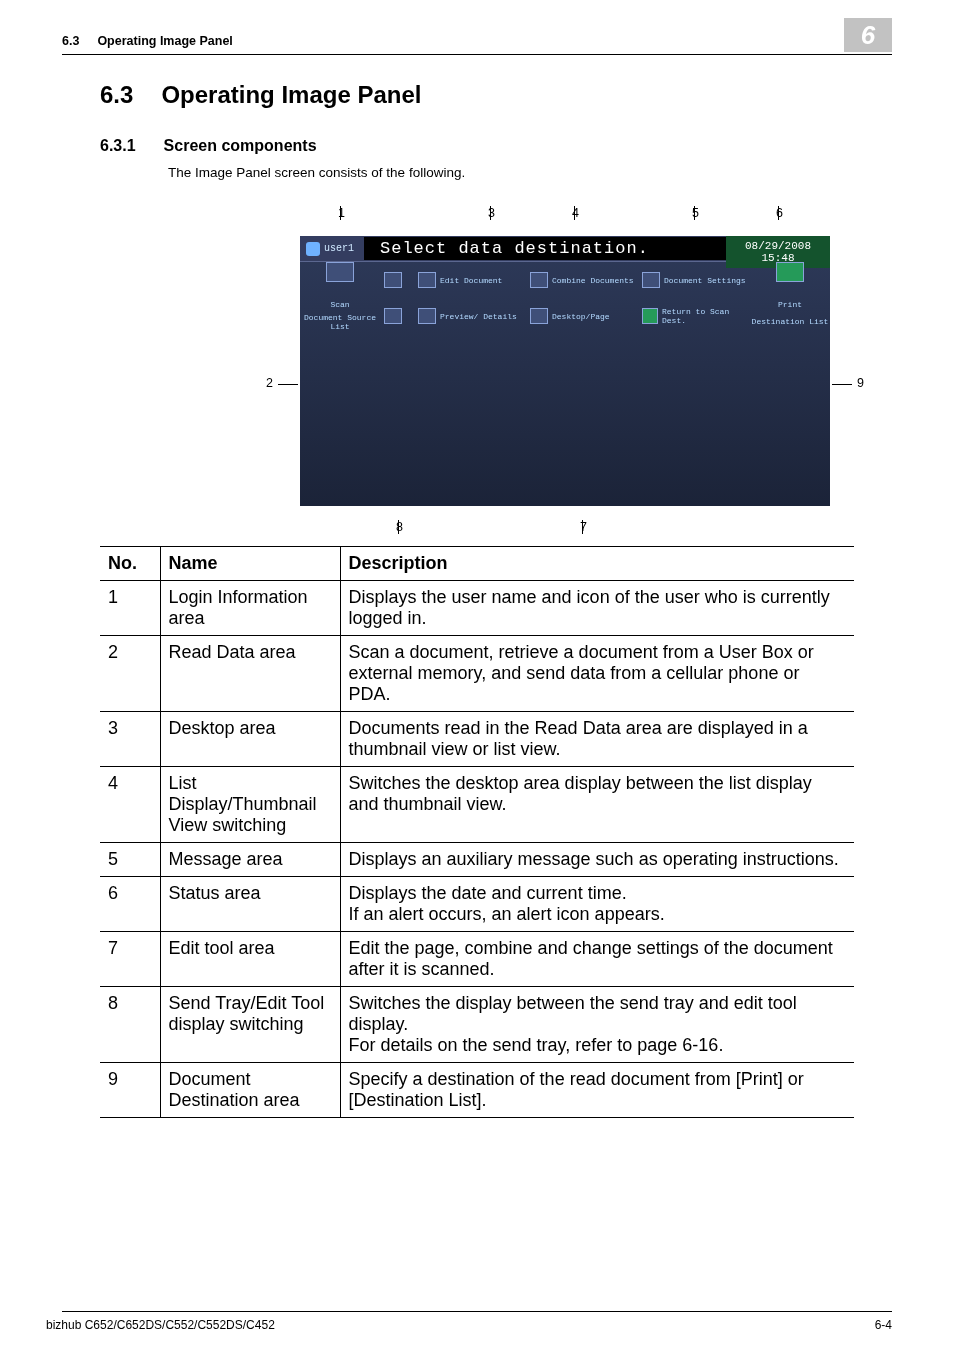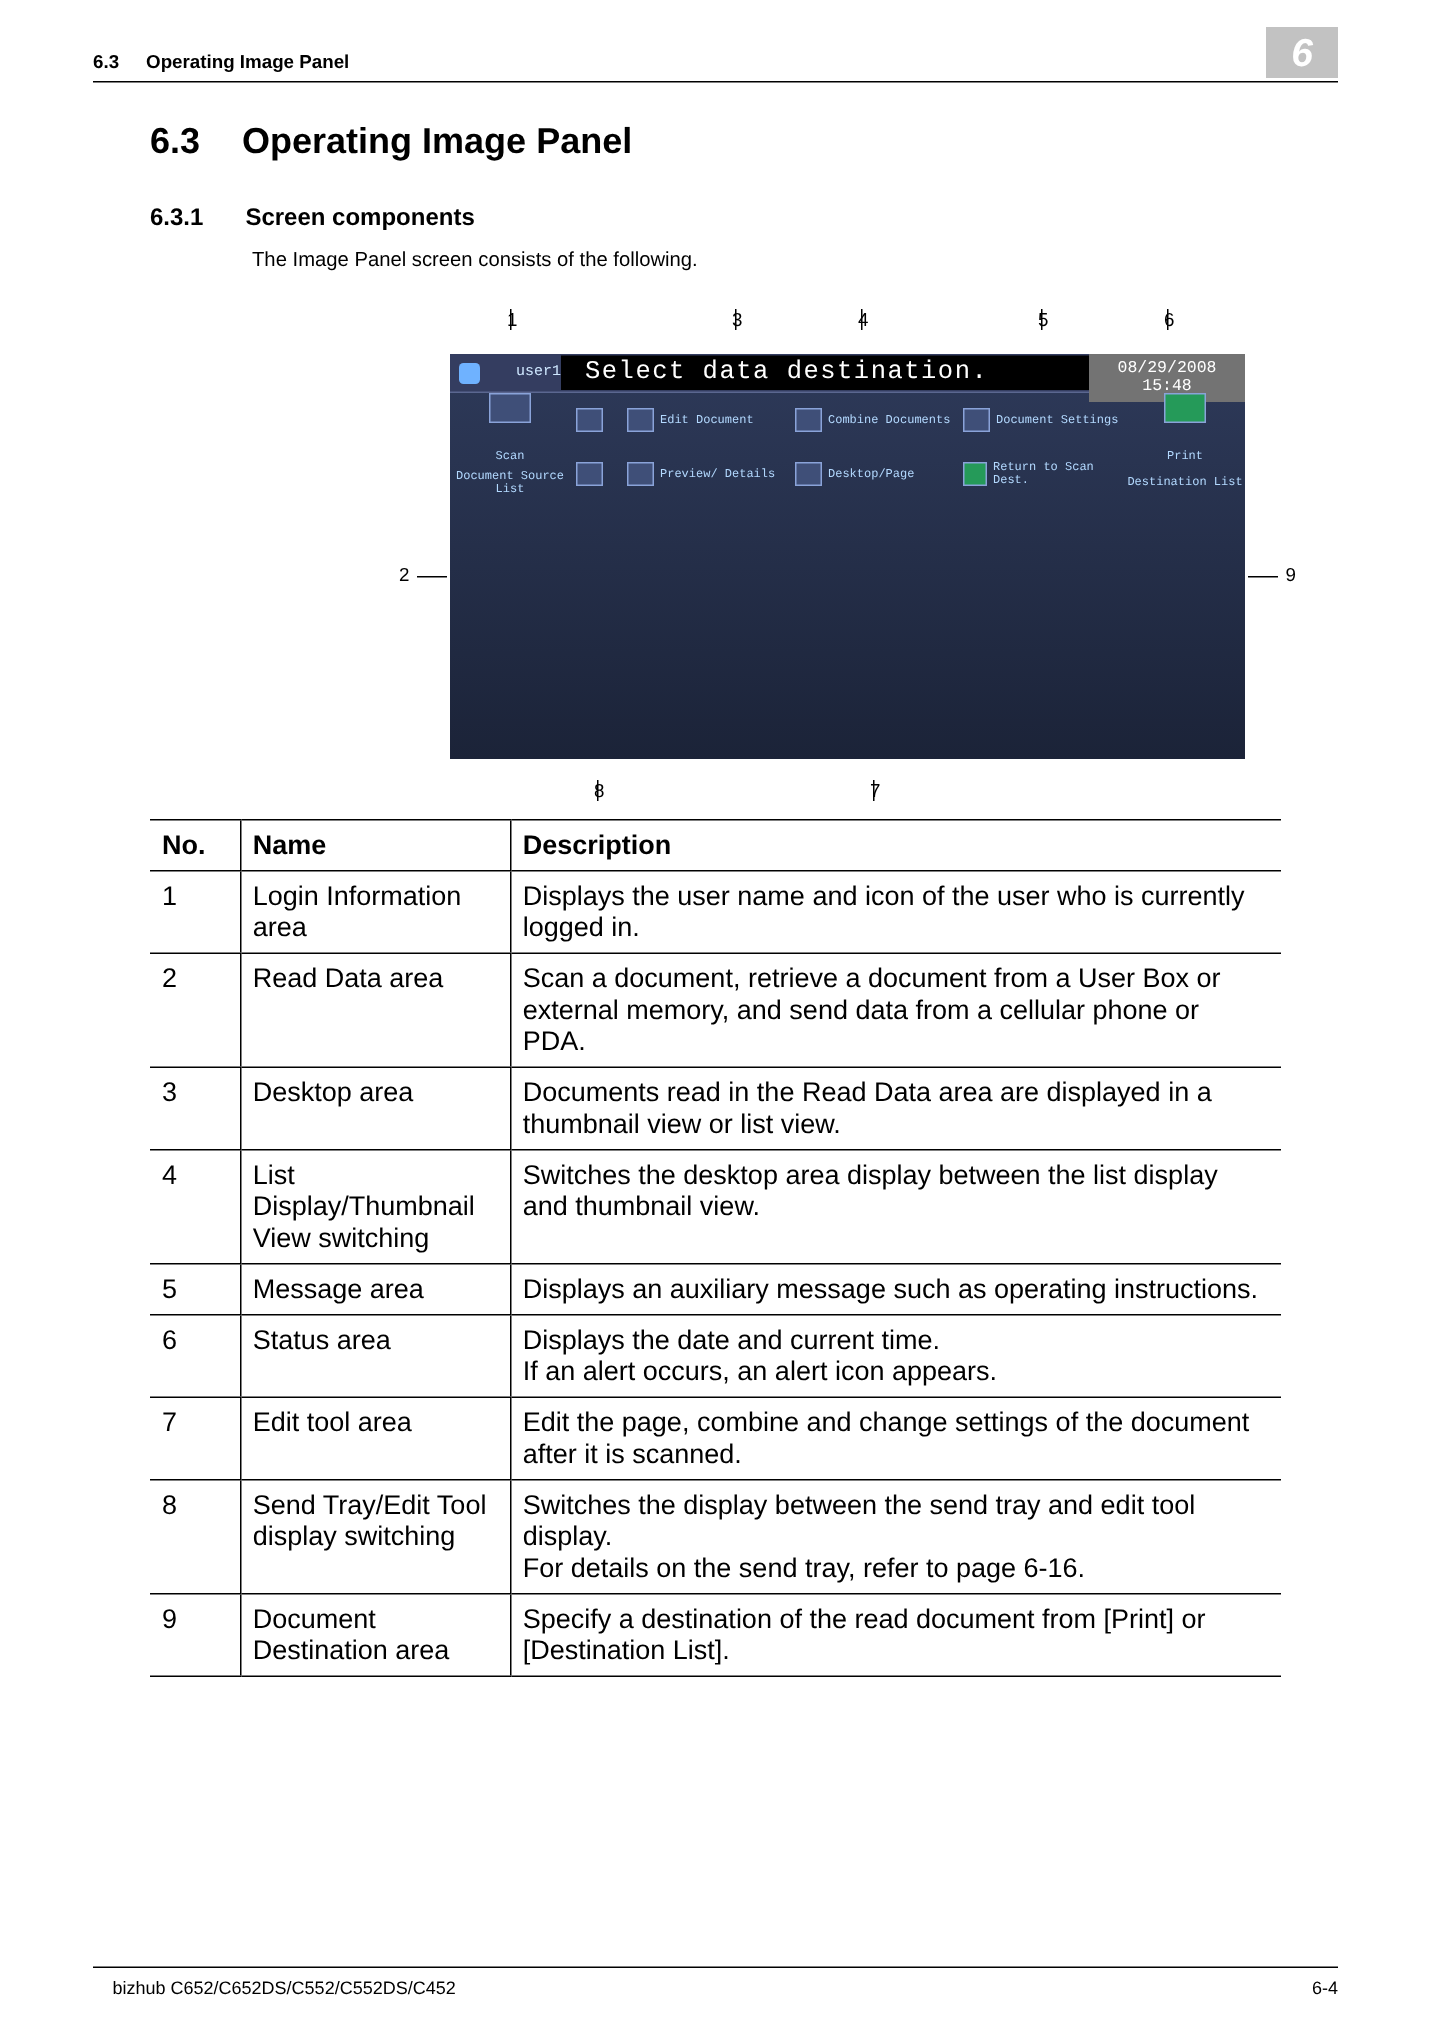--- a/index.html
+++ b/index.html
@@ -108,37 +108,36 @@
     overflow: hidden;
   }
   .ds-titlebar {
     height: 26px;
     background: #343d60;
     display: flex;
     align-items: center;
     border-bottom: 1px solid #5b6790;
   }
   .ds-user {
-    width: 74px;
+    width: 64px;
     display: flex; align-items: center; gap: 4px;
     padding-left: 6px;
-    justify-content: space-between;
   }
   .ds-user-ic { width:14px;height:14px;background:#6fb2ff;border-radius:3px; }
   .ds-title-inst {
     background: #000; flex: 1;
     font-family: "Courier New", monospace;
     font-size: 17px;
     letter-spacing: 1px;
     padding: 2px 16px;
     white-space: pre;
   }
   .ds-dt {
     width: 104px;
-    background: #737373;
+    background: #14532d;
     font-family: "Courier New", monospace;
     font-size: 11px;
     padding: 16px 4px;
     text-align: center;
     align-self: stretch;
     display:flex;align-items:center;justify-content:center;
   }
 
   .ds-cols {
     display: flex;
@@ -241,21 +240,21 @@
   .footer-rule {
     border: none;
     border-top: 1px solid #000;
     margin: 0 62px;
     position: absolute;
     bottom: 38px; left:0; right:0;
   }
   .footer-row {
     position: absolute;
     bottom: 18px;
-    left: 75px; right: 62px;
+    left: 46px; right: 62px;
     display: flex;
     justify-content: space-between;
     font-size: 12px;
   }
 </style>
 </head>
 <body>
 
 <div class="header-row">
   <div class="header-left">

